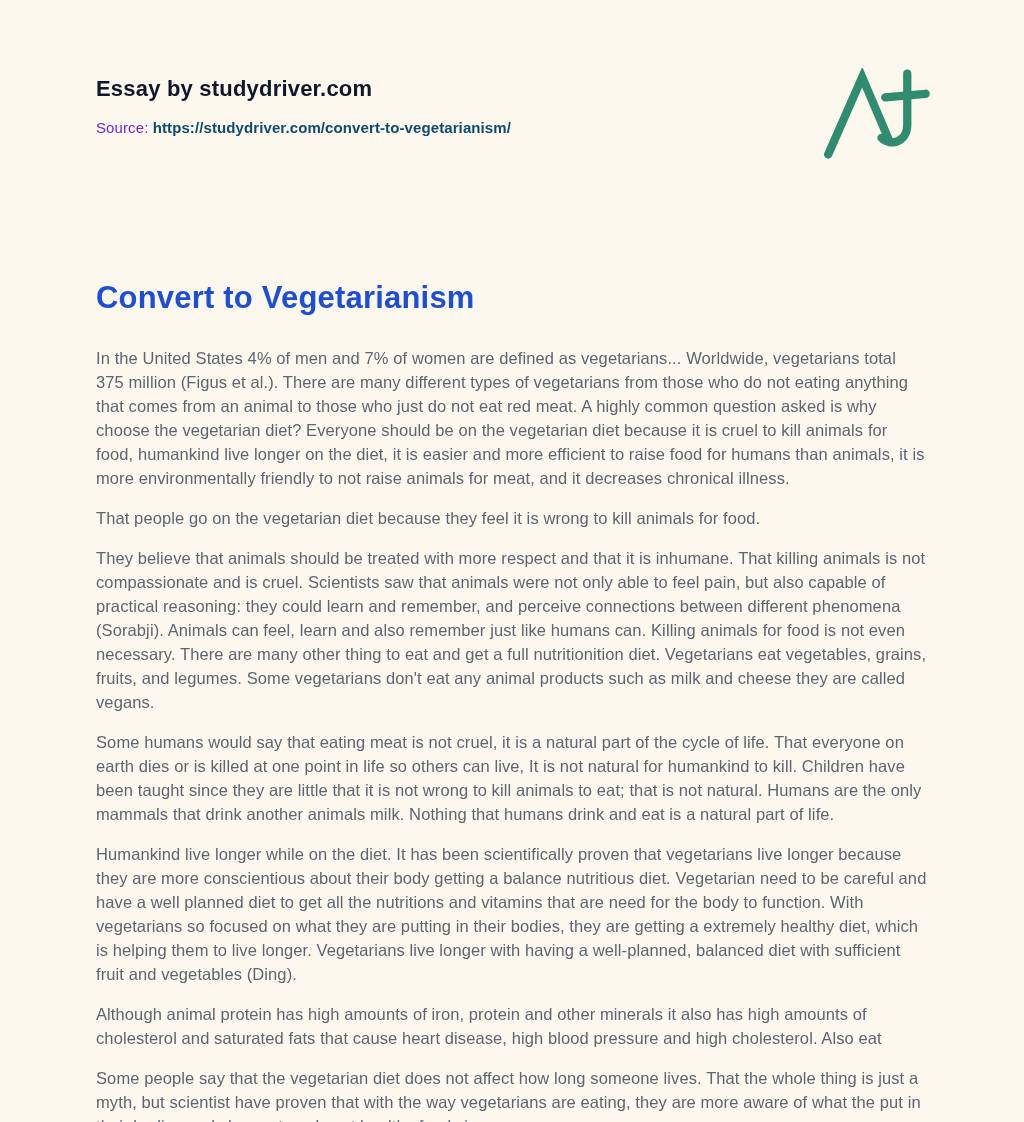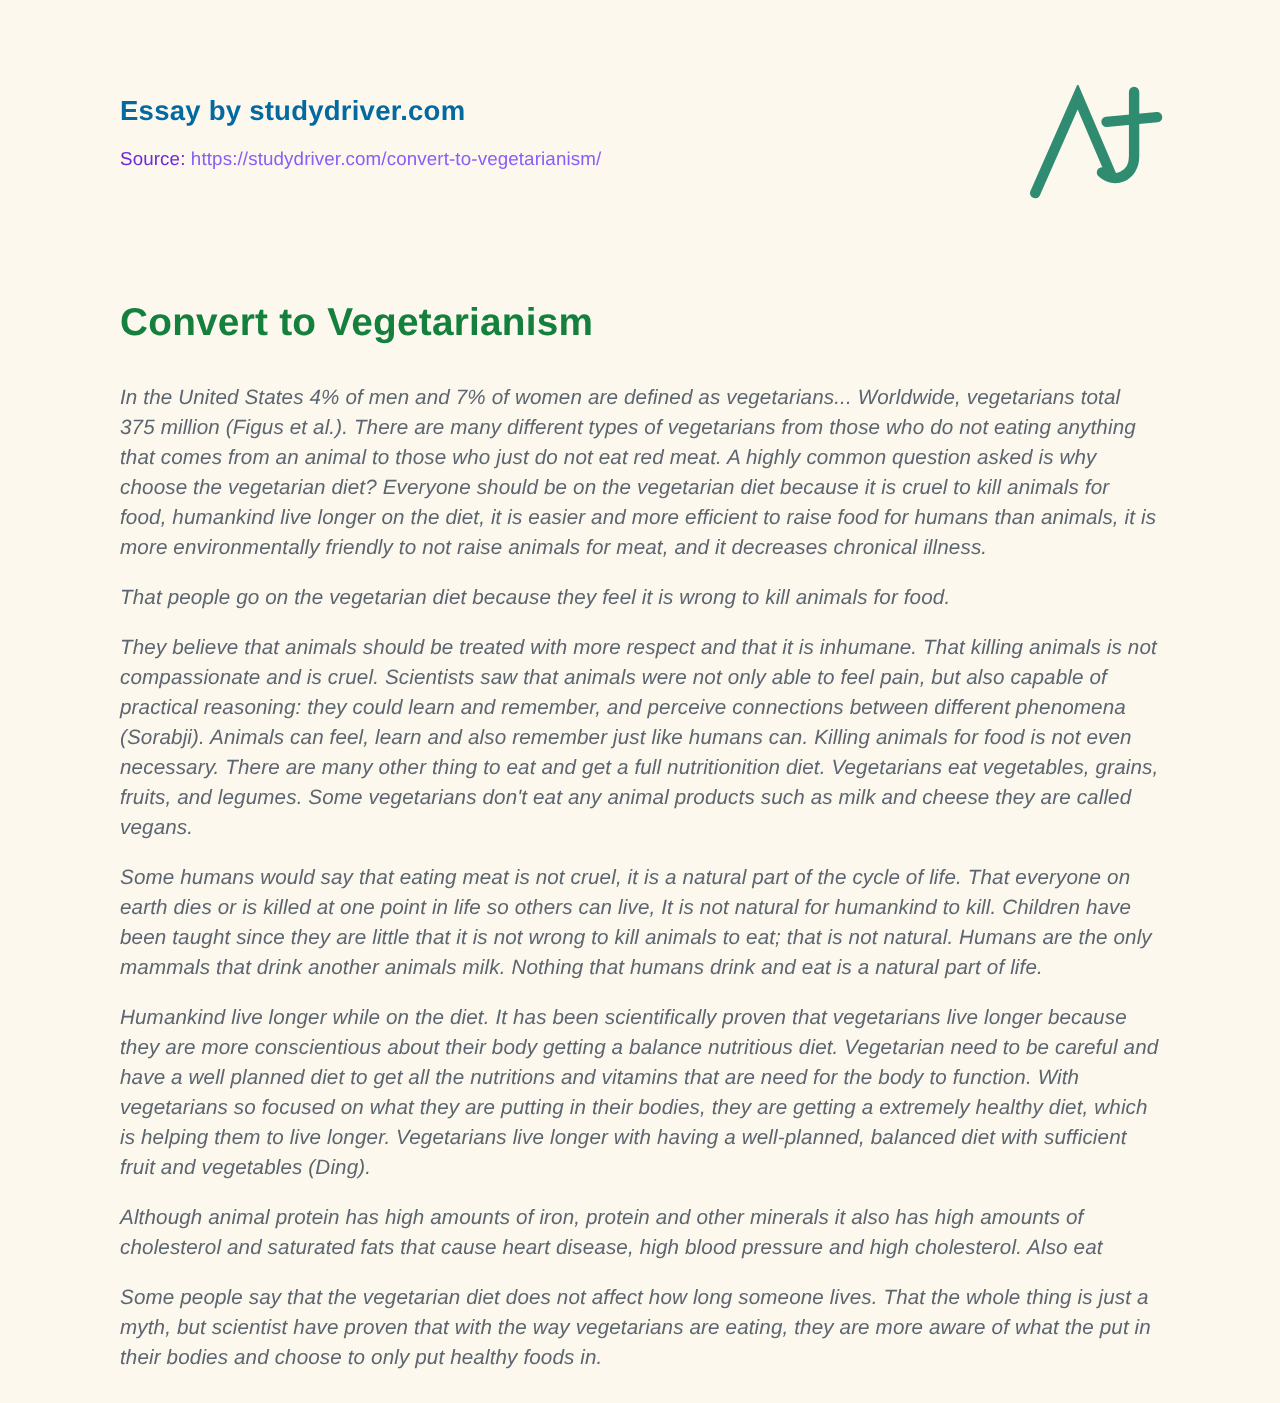--- a/index.html
+++ b/index.html
@@ -17,56 +17,56 @@
     overflow: hidden;
   }
   .doc-header {
     display: flex;
     justify-content: space-between;
     align-items: flex-start;
   }
   .byline {
     font-size: 22px;
     font-weight: 700;
-    color: #0369a1;
+    color: #0f172a;
     letter-spacing: 0.2px;
   }
   .source-row {
     margin-top: 17px;
     font-size: 15px;
     letter-spacing: 0.1px;
   }
   .source-label { color: #6d28d9; }
   .source-link {
-    color: #8b5cf6;
+    color: #0c4a6e;
     text-decoration: none;
     cursor: pointer;
+    font-weight: bold;
   }
   .logo {
     width: 112px;
     height: 92px;
     margin-top: -8px;
     margin-right: -4px;
     flex-shrink: 0;
   }
   .essay-title {
-    margin-top: 80px;
+    margin-top: 120px;
     font-size: 31px;
     font-weight: 700;
-    color: #15803d;
+    color: #1d4ed8;
     letter-spacing: 0.2px;
   }
   .essay-body { margin-top: 30px; }
   .essay-body p {
     font-size: 16.5px;
     line-height: 24px;
     color: #5c6670;
     margin-bottom: 16px;
     letter-spacing: 0.1px;
-    font-style: italic;
   }
 </style>
 </head>
 <body>
 
 <div class="page">
 
   <div class="doc-header">
     <div>
       <div class="byline">Essay by studydriver.com</div>

